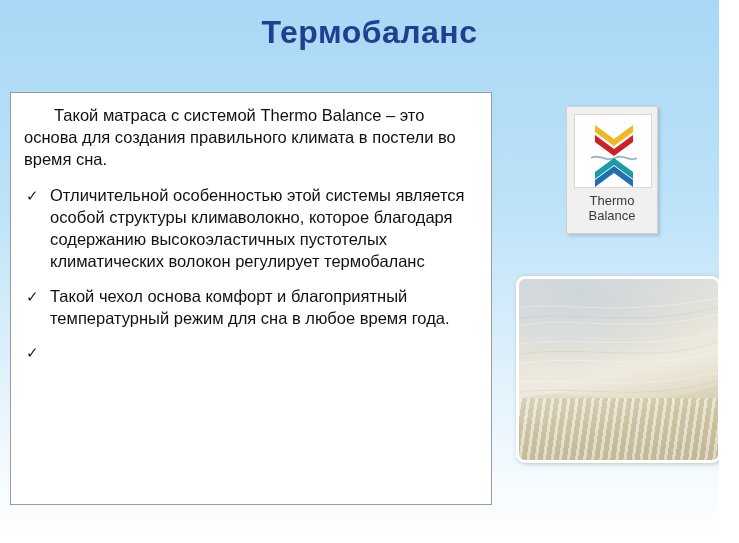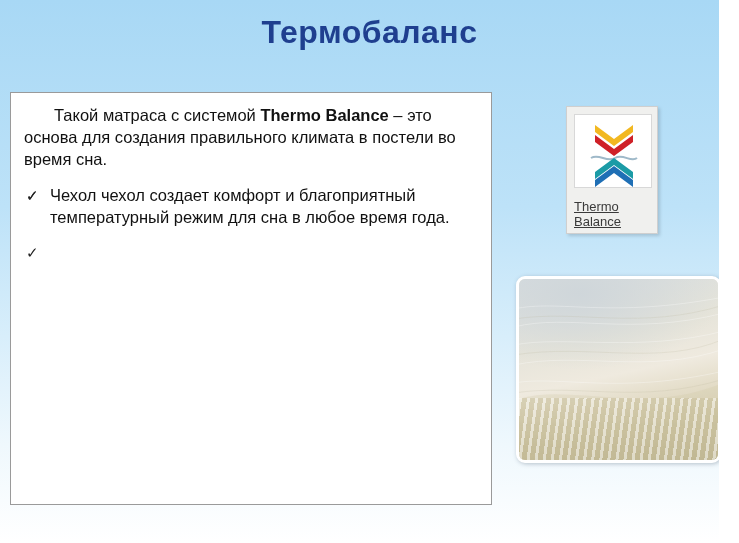--- a/index.html
+++ b/index.html
@@ -42,21 +42,21 @@
     padding: 12px 14px 8px 13px;
   }
   .para {
     font-size: 16.5px;
     line-height: 1.33;
     color: #111111;
     margin: 0 0 6px 0;
     text-indent: 30px;
   }
   .para b {
-    font-weight: bold;
+    font-weight: normal;
     margin-top: 44px;
   }
   .bullet-list {
     list-style: none;
     margin: 0;
     padding: 0;
   }
   .bullet-item {
     position: relative;
     font-size: 16.5px;
@@ -96,26 +96,25 @@
     border: 1px solid #d8d8d8;
     box-sizing: border-box;
     margin: 0 auto;
     position: relative;
     overflow: hidden;
   }
   .logo-mark svg {
     display: block;
   }
   .logo-text {
-    margin-top: 12px;
-    text-align: left;
+    margin-top: 6px;
+    text-align: center;
     font-size: 13px;
     line-height: 1.12;
     color: #3a3a3a;
-    text-decoration: underline;
   }
   
   .photo {
     position: absolute;
     left: 516px;
     top: 276px;
     width: 205px;
     height: 187px;
     border: 3px solid #ffffff;
     border-radius: 9px;
@@ -155,24 +154,25 @@
 <div class="slide">
 
   <div class="title">Термобаланс</div>
 
   <div class="textbox">
     <p class="para"><span>Такой матраса с системой </span><b>Thermo Balance</b><span> – это основа для создания правильного климата в постели во время сна.</span></p>
 
     <ul class="bullet-list">
       <li class="bullet-item">
         <span class="check">✓</span>
+        <span>Отличительной особенностью этой системы является особой структуры климаволокно, которое благодаря содержанию высокоэластичных пустотелых климатических волокон регулирует термобаланс</span>
       </li>
       <li class="bullet-item">
         <span class="check">✓</span>
-        <span>Чехол чехол создает комфорт и благоприятный температурный режим для сна в любое время года.</span>
+        <span>Такой чехол основа комфорт и благоприятный температурный режим для сна в любое время года.</span>
       </li>
       <li class="bullet-item">
         <span class="check">✓</span>
       </li>
     </ul>
   </div>
 
   <div class="logo-card">
     <div class="logo-mark">
       <svg width="78" height="74" viewBox="0 0 78 74" aria-hidden="true">

